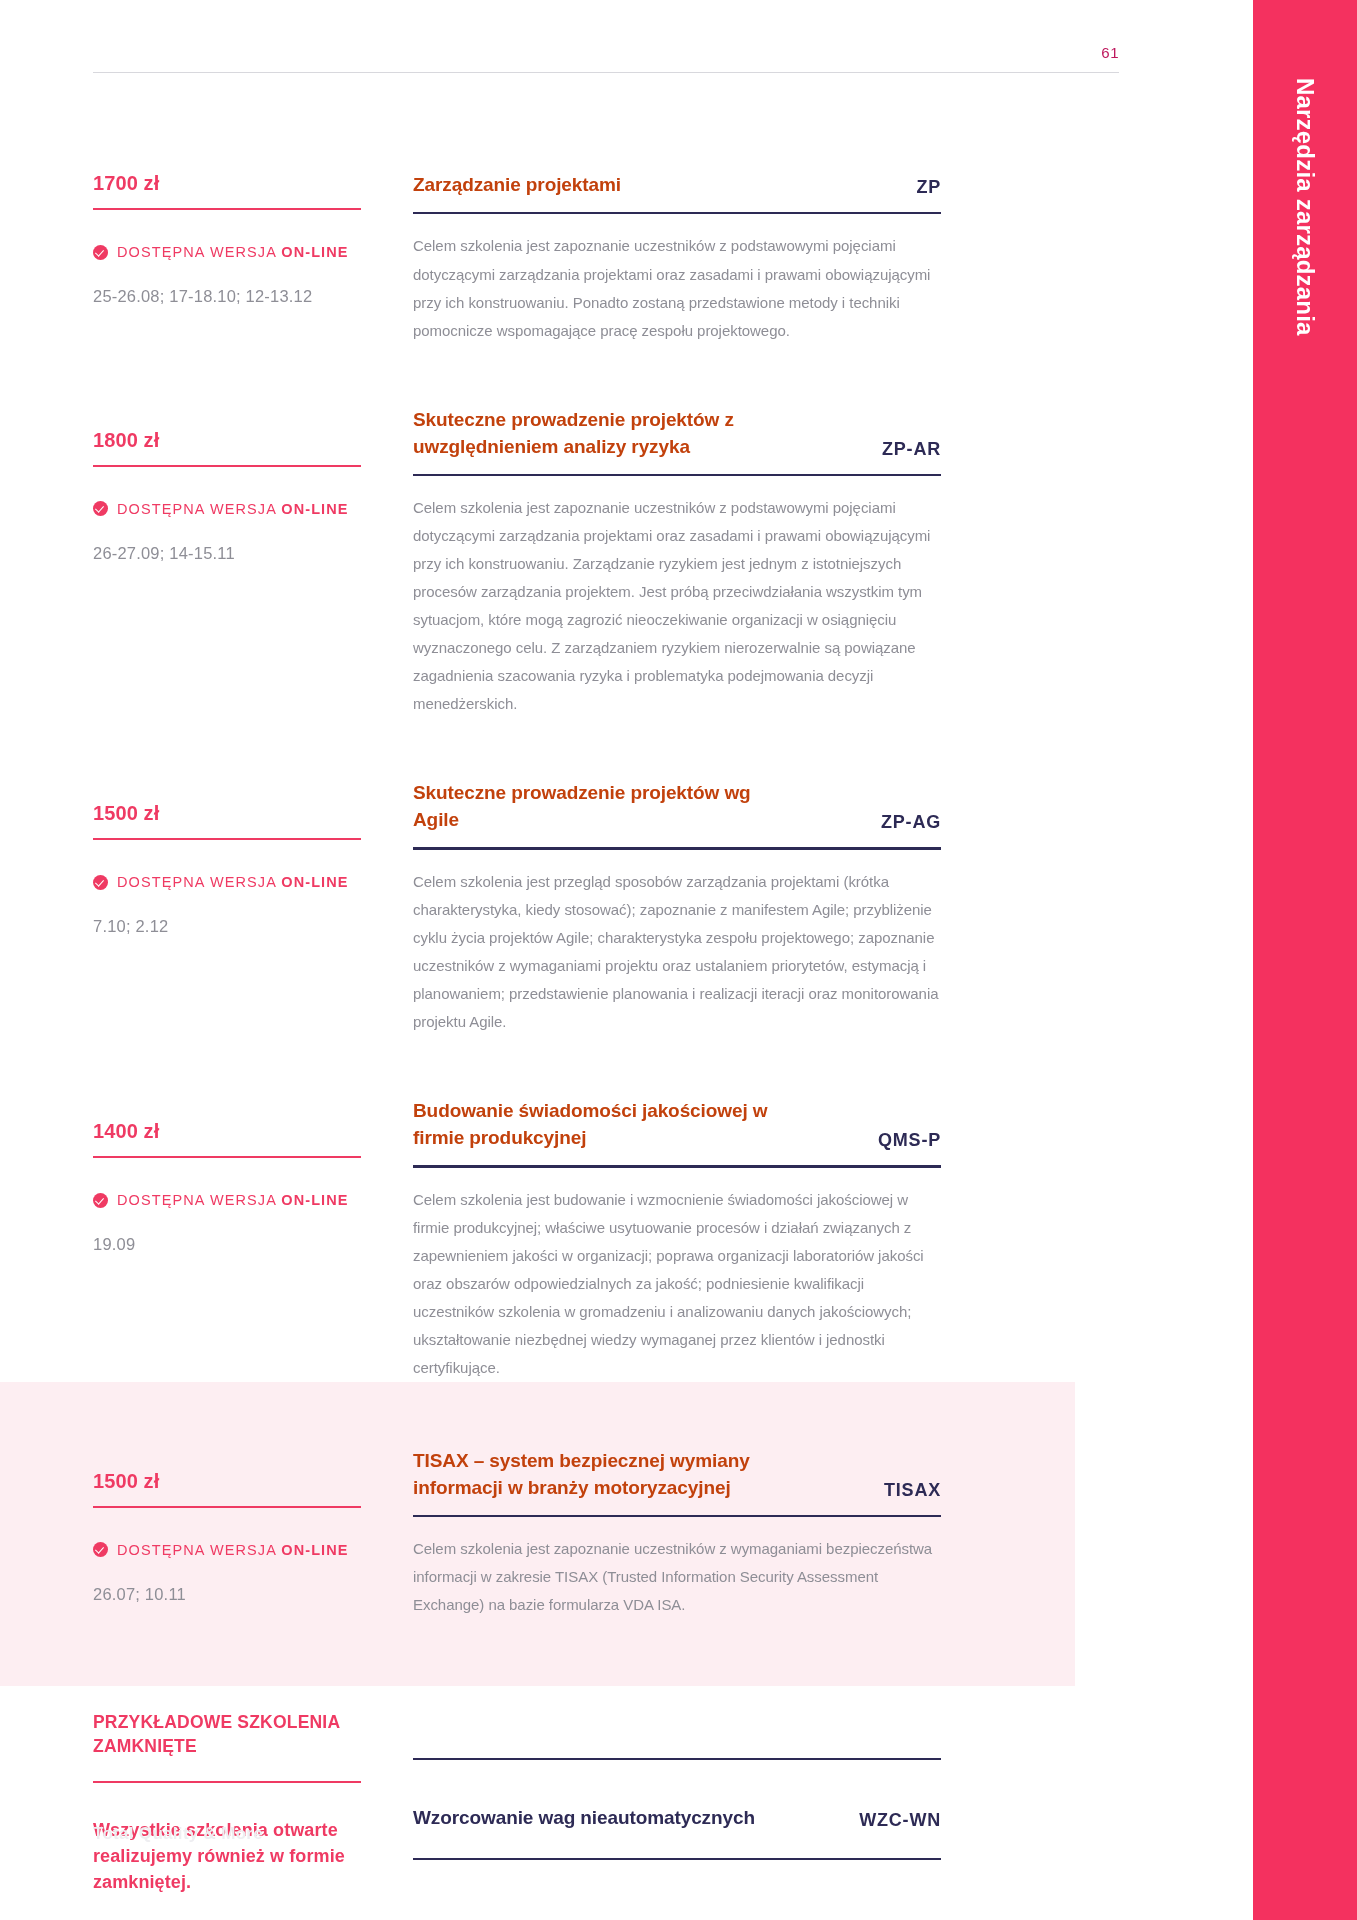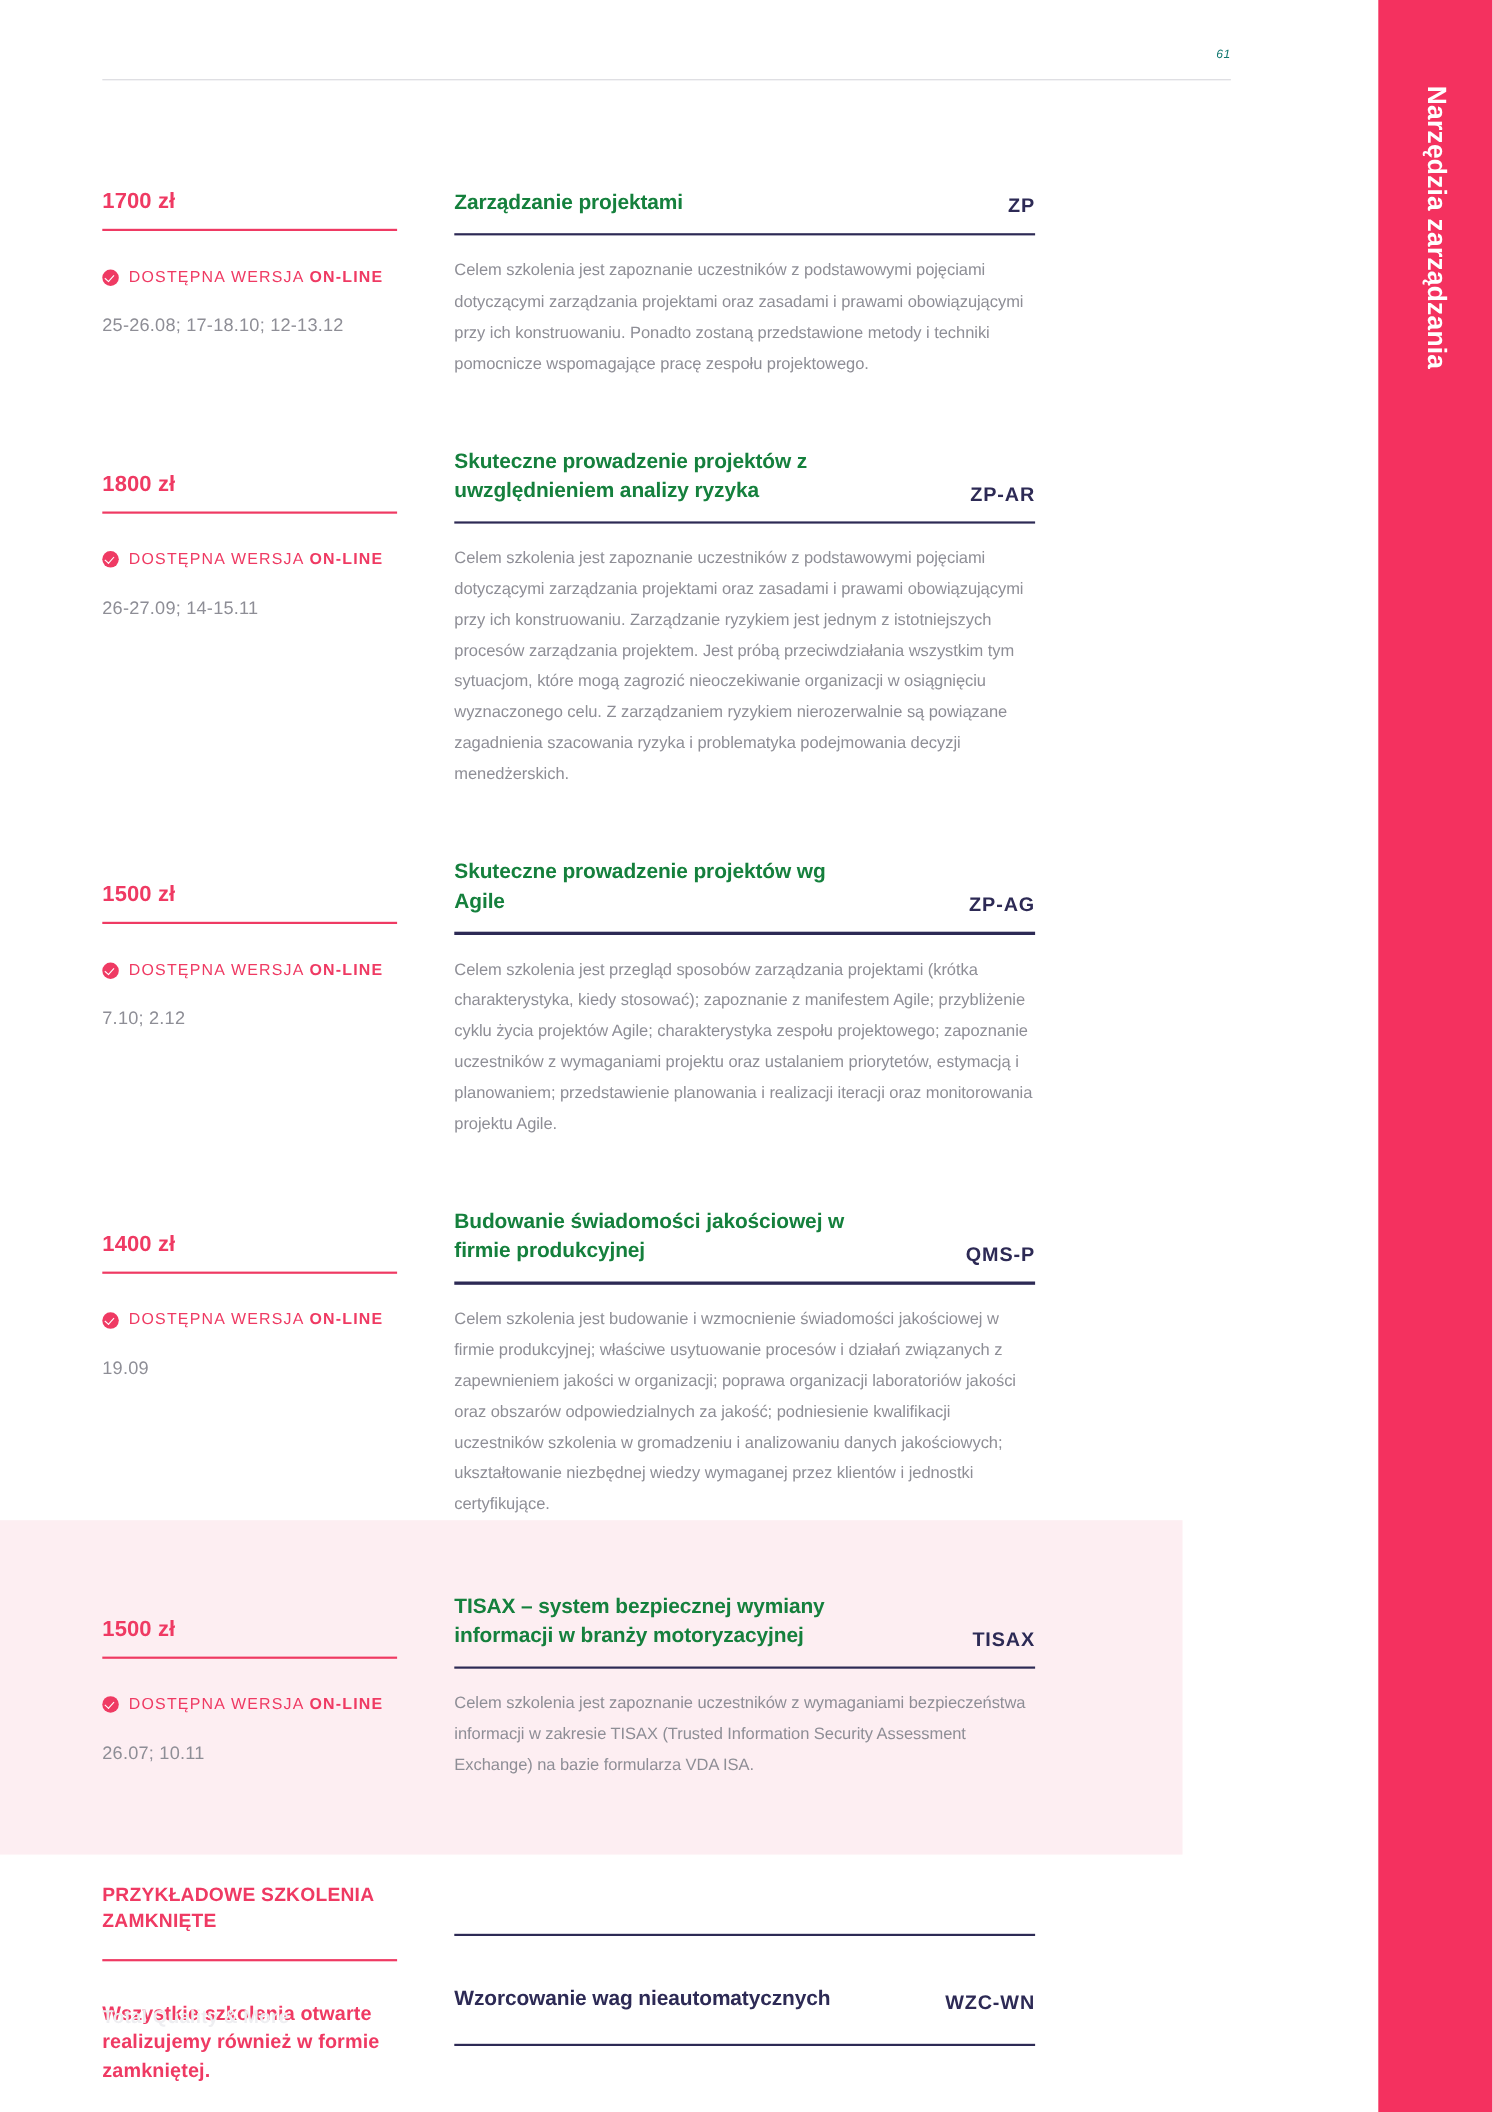--- a/index.html
+++ b/index.html
@@ -47,24 +47,23 @@
     position: absolute;
     top: 0;
     left: 0;
     width: 1253px;
     height: 86px;
   }
   .page-number {
     position: absolute;
     right: 134px;
     top: 44px;
-    font-size: 11px;
-    color: #0f766e;
+    font-size: 15px;
+    color: #be185d;
     letter-spacing: 0.5px;
-    font-style: italic;
   }
   .header-rule {
     position: absolute;
     left: 93px;
     right: 134px;
     top: 72px;
     height: 1px;
     background: #d8d8dd;
   }
 
@@ -143,21 +142,21 @@
   .online-text b { font-weight: bold; }
   .dates {
     margin-top: 27px;
     font-size: 16.5px;
     color: #8e8e96;
     letter-spacing: 0.2px;
   }
 
   
   .course-title {
-    color: #15803d;
+    color: #c2410c;
     font-size: 19px;
     font-weight: bold;
     line-height: 1.42;
     letter-spacing: -0.1px;
     padding-right: 110px;
   }
   .title-block {
     display: flex;
     align-items: flex-end;
     justify-content: space-between;

